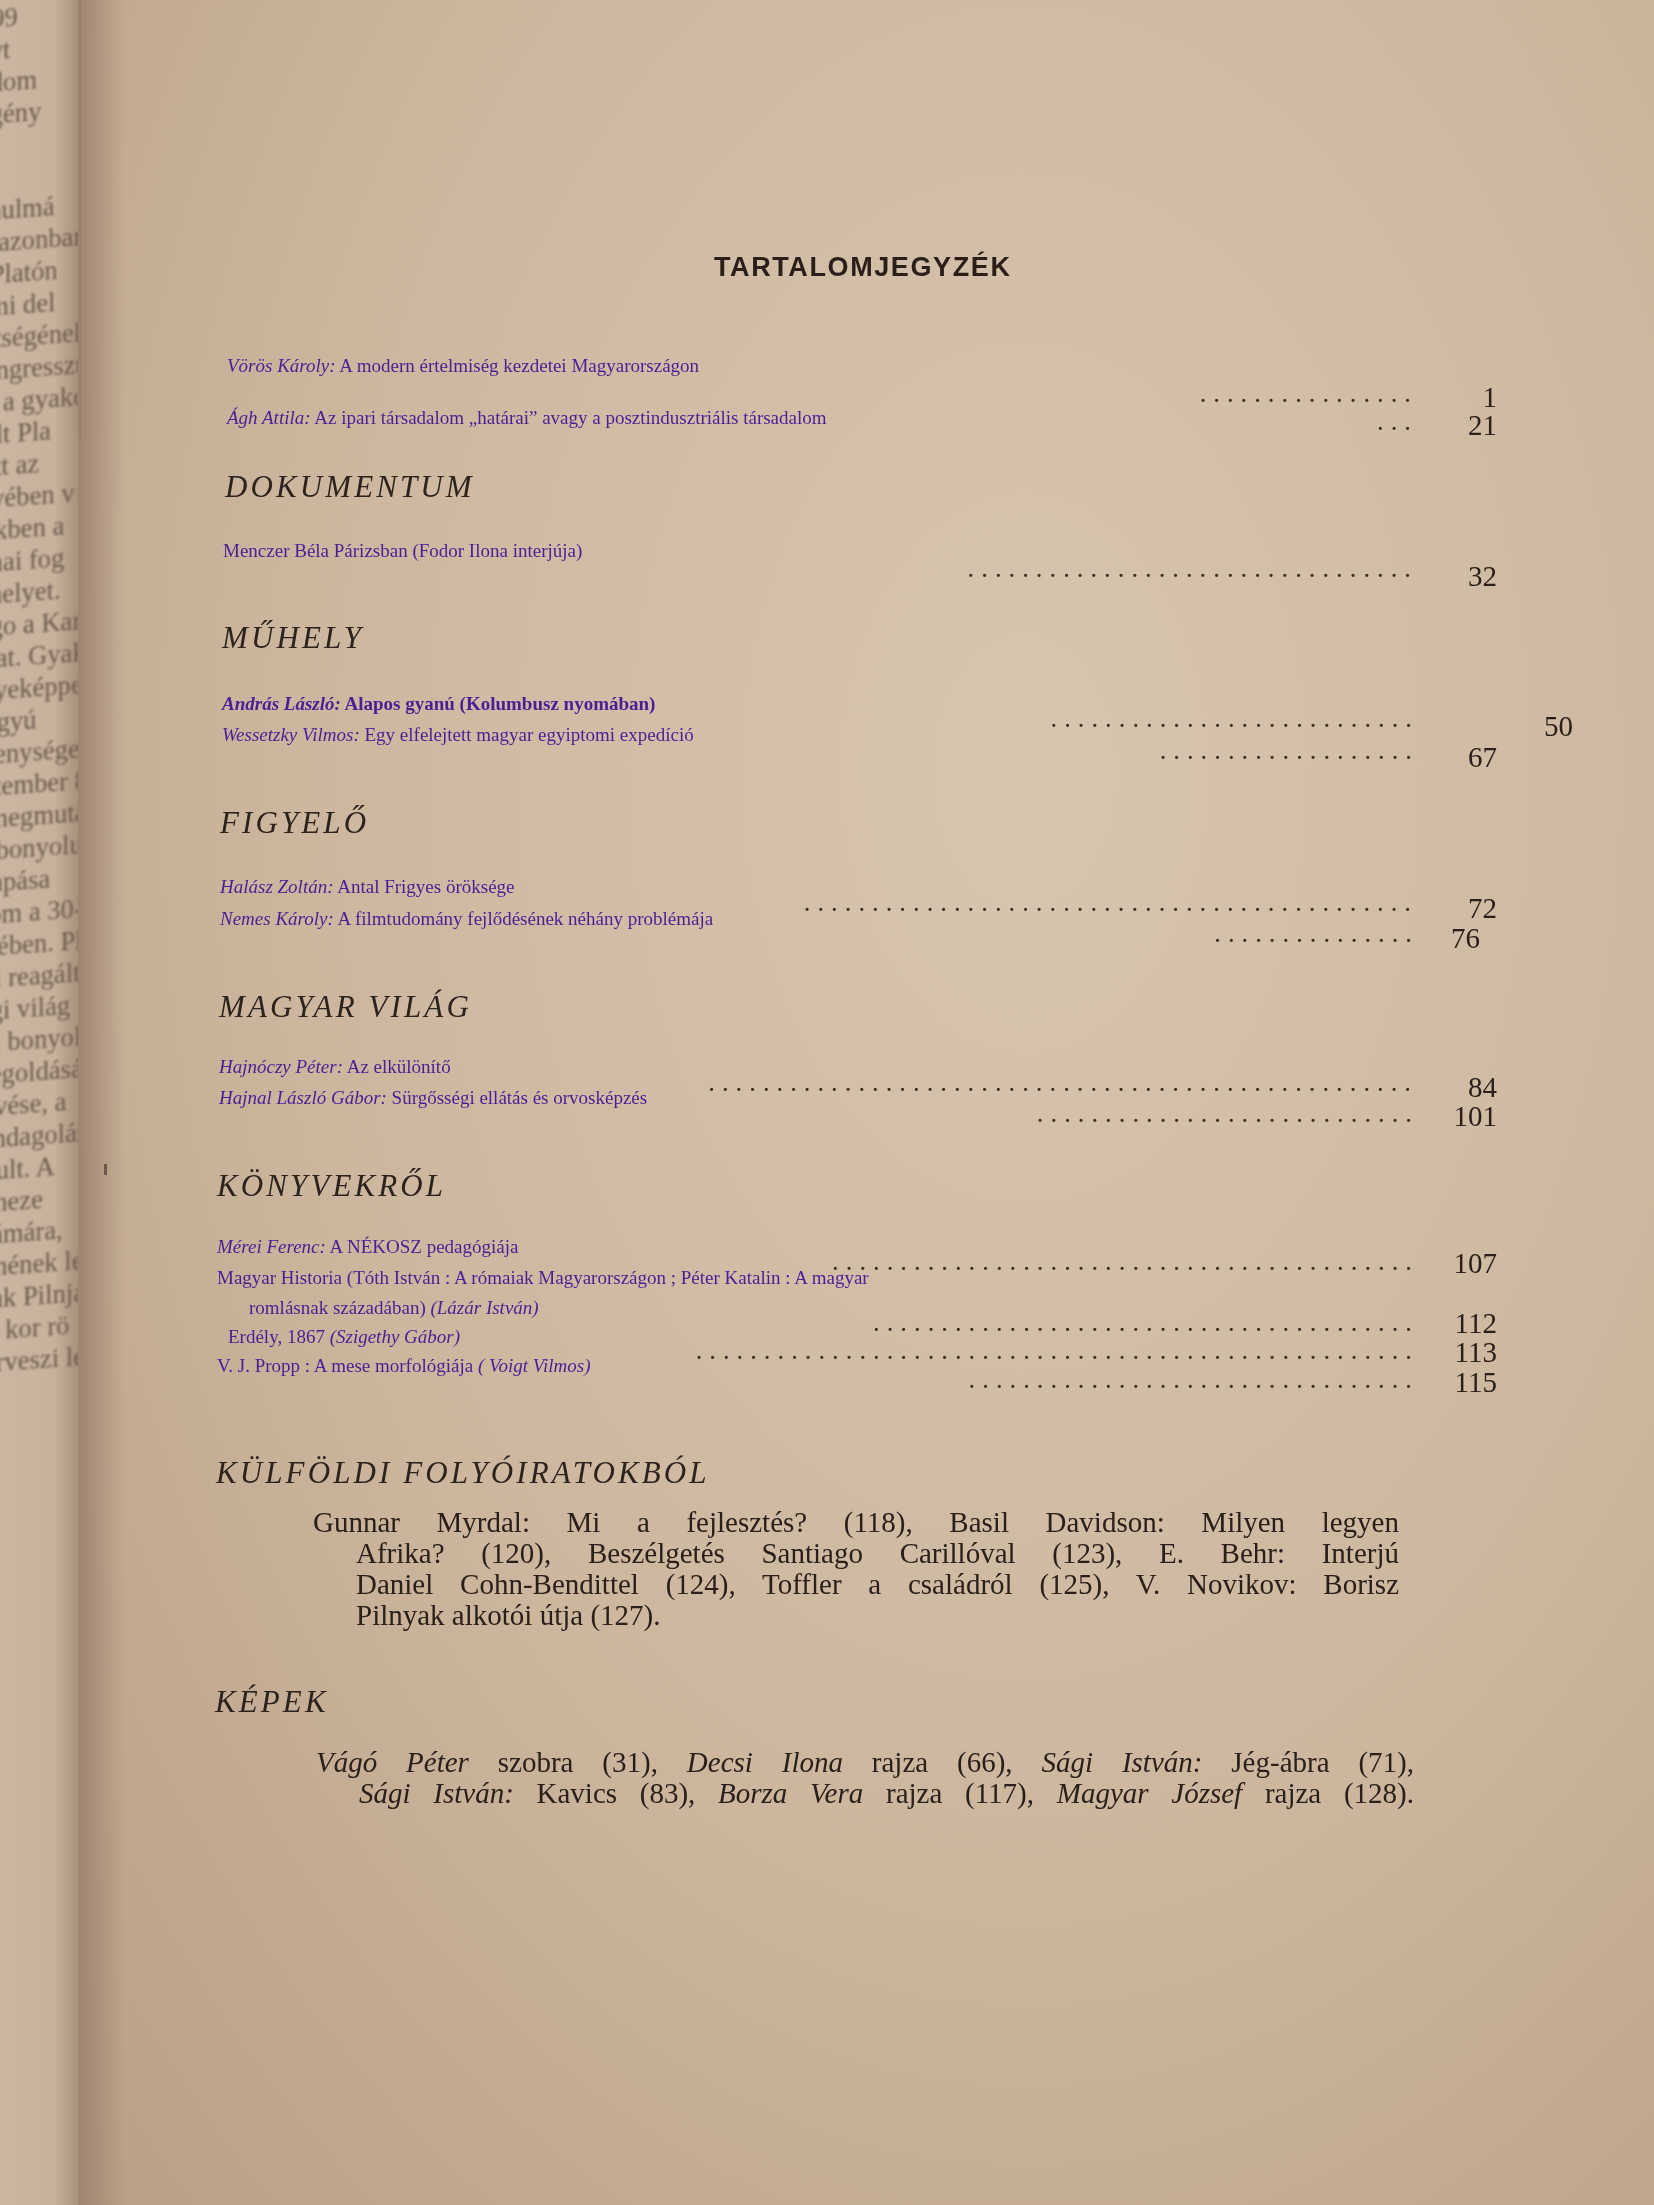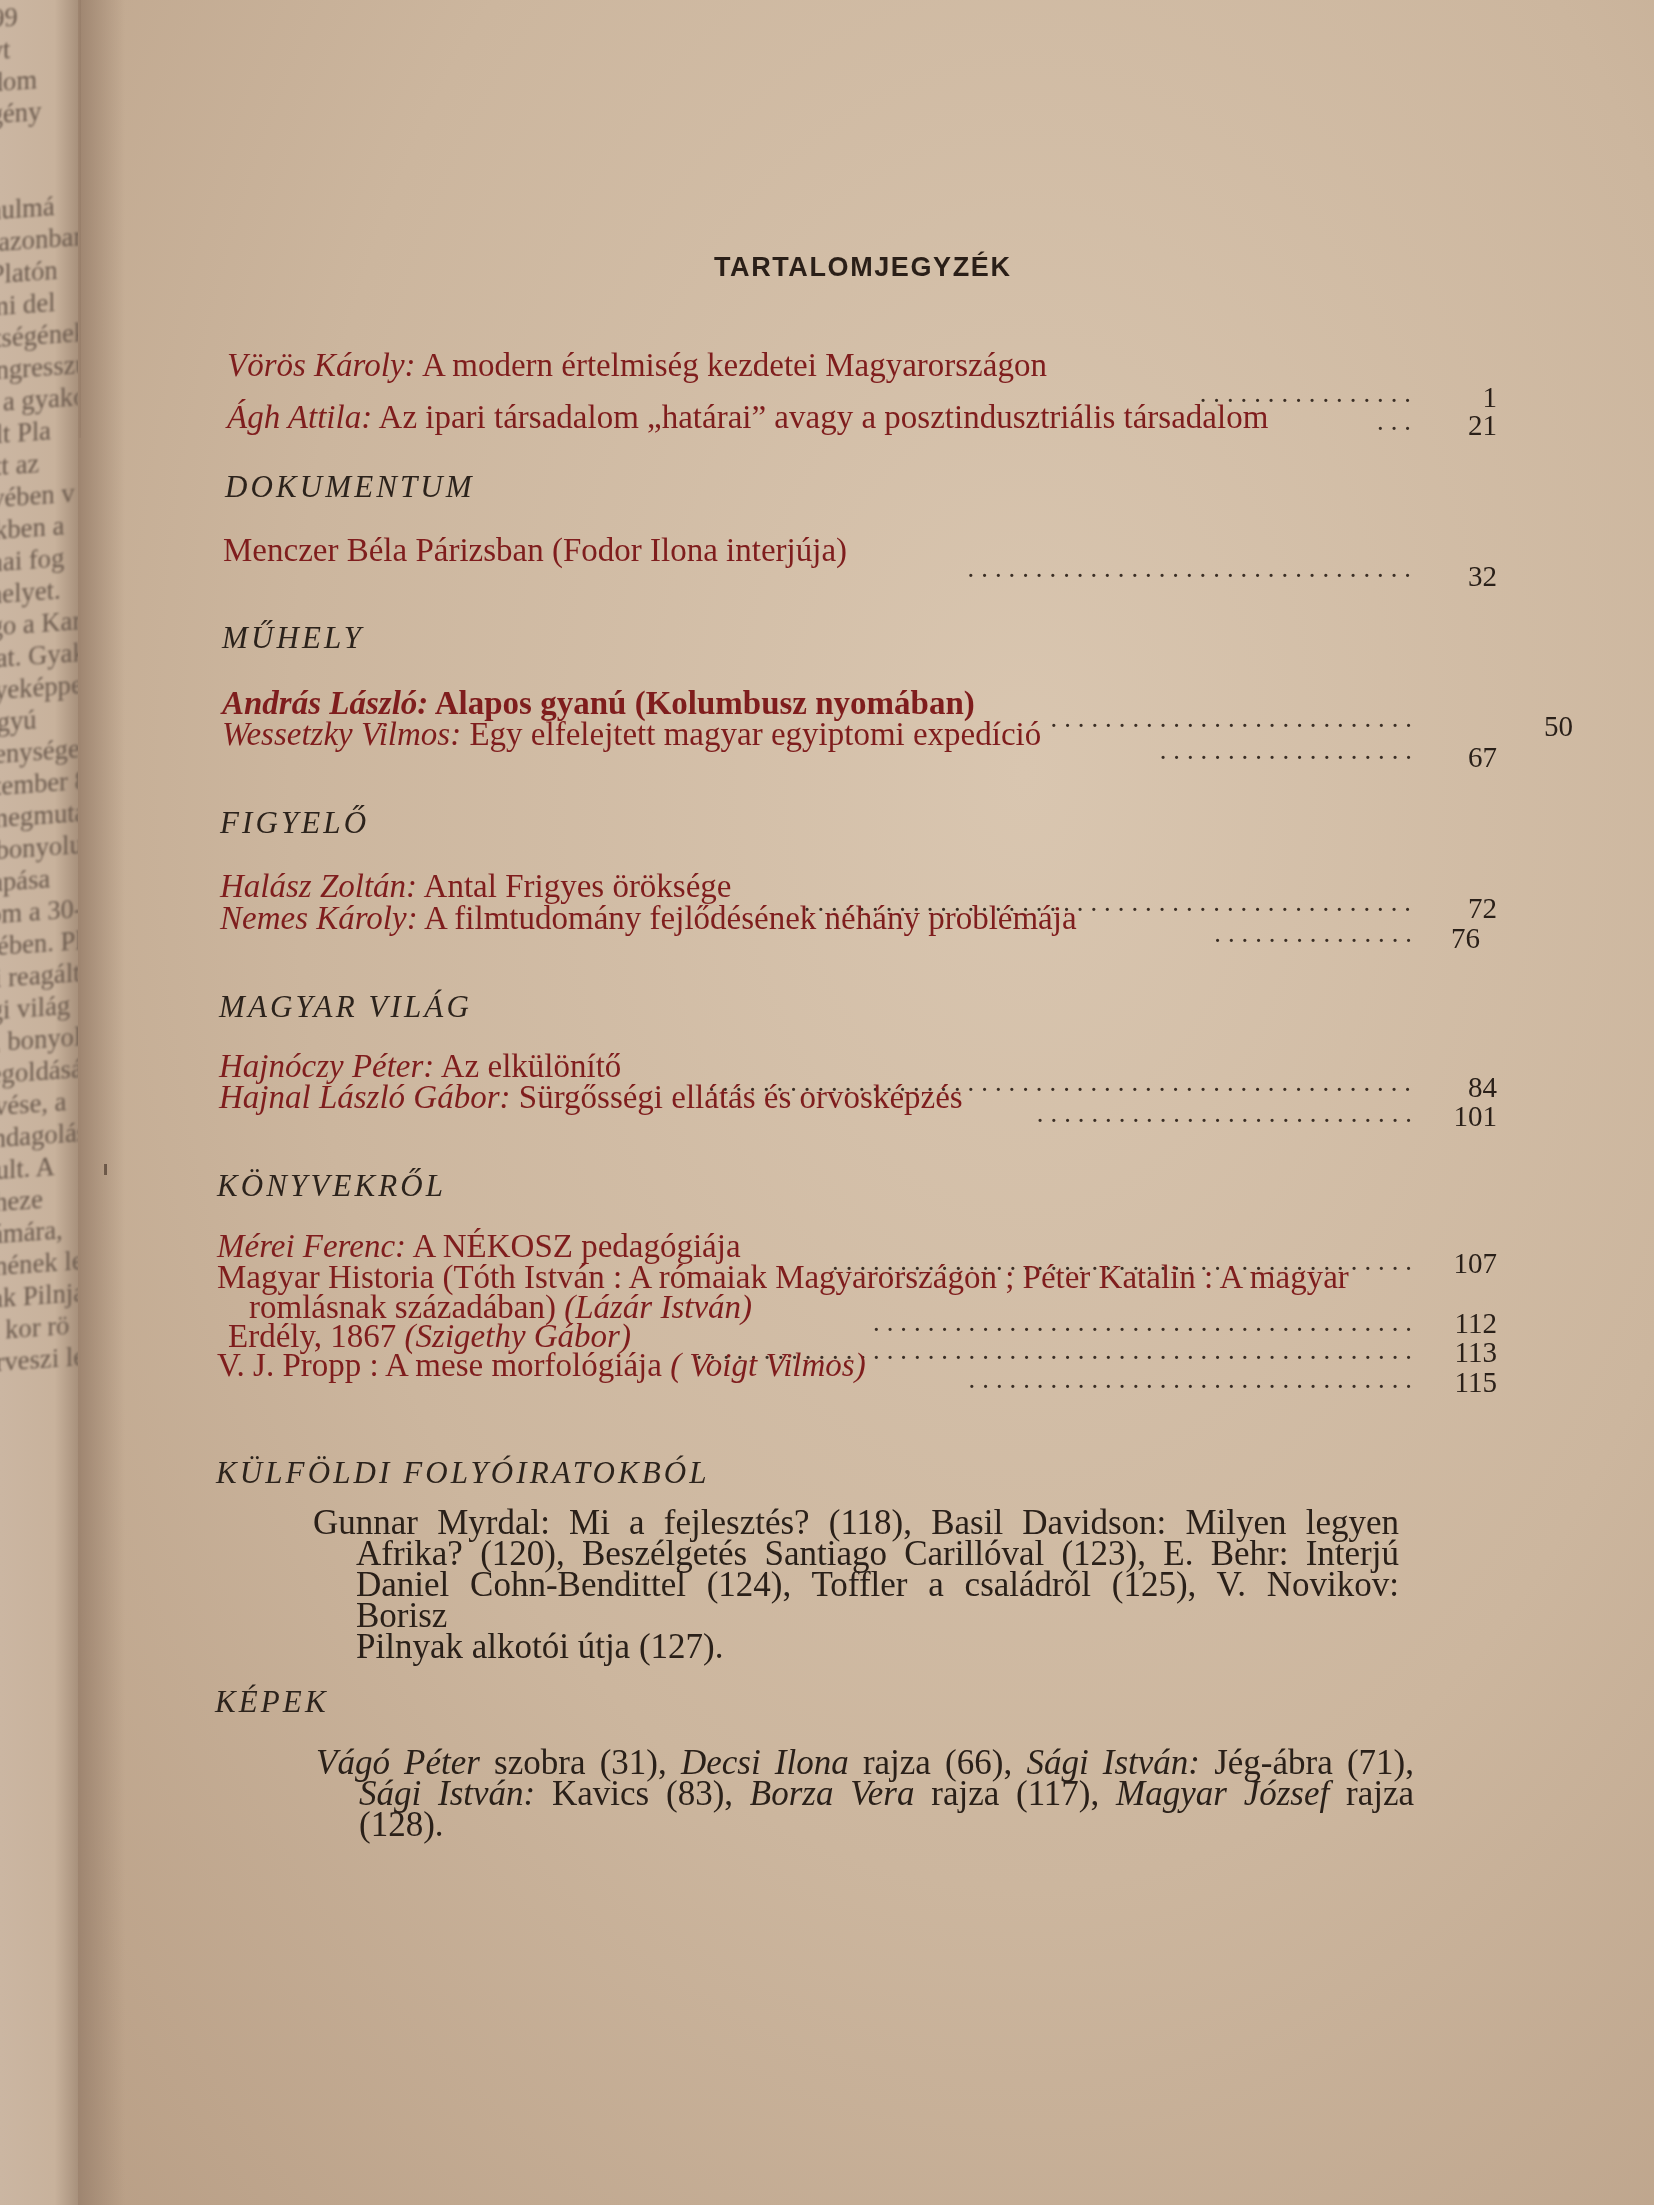--- a/index.html
+++ b/index.html
@@ -38,34 +38,34 @@
     .title {
       position: absolute; left: 714px; top: 252px;
       font-family: "Liberation Sans", sans-serif; font-weight: bold;
       font-size: 27px; letter-spacing: 1.6px; color: #2a1f18;
     }
     .sec-head {
       position: absolute; font-style: italic; font-size: 31px;
       letter-spacing: 3.1px; color: #2c231c;
     }
     .entry {
-      position: absolute; font-size: 33px; line-height: 31px; color: #7f1d1d;
+      position: absolute; font-size: 19px; line-height: 31px; color: #4c1d95;
       white-space: nowrap;
     }
     .entry .author { font-style: italic; }
     .entry .it { font-style: italic; }
     .dots {
       position: absolute; font-size: 26.6px; letter-spacing: 7px; color: #3a2e25;
       white-space: nowrap; overflow: hidden; text-align: right;
     }
     .pnum {
       position: absolute; font-size: 29px; color: #2a2019; text-align: right; width: 63px;
     }
     .para {
-      position: absolute; font-size: 35px; line-height: 31px; color: #2a2019;
+      position: absolute; font-size: 29px; line-height: 31px; color: #2a2019;
       text-align: justify; width: 1094px;
     }
     .para .indent { display:block; padding-left: 43px; }
     .para .it { font-style: italic; }
     .speck { position: absolute; width: 2.3px; height: 11px; background: #4a3a2e; }
   </style>
 </head>
 <body>
 
 <div class="facing-page">

